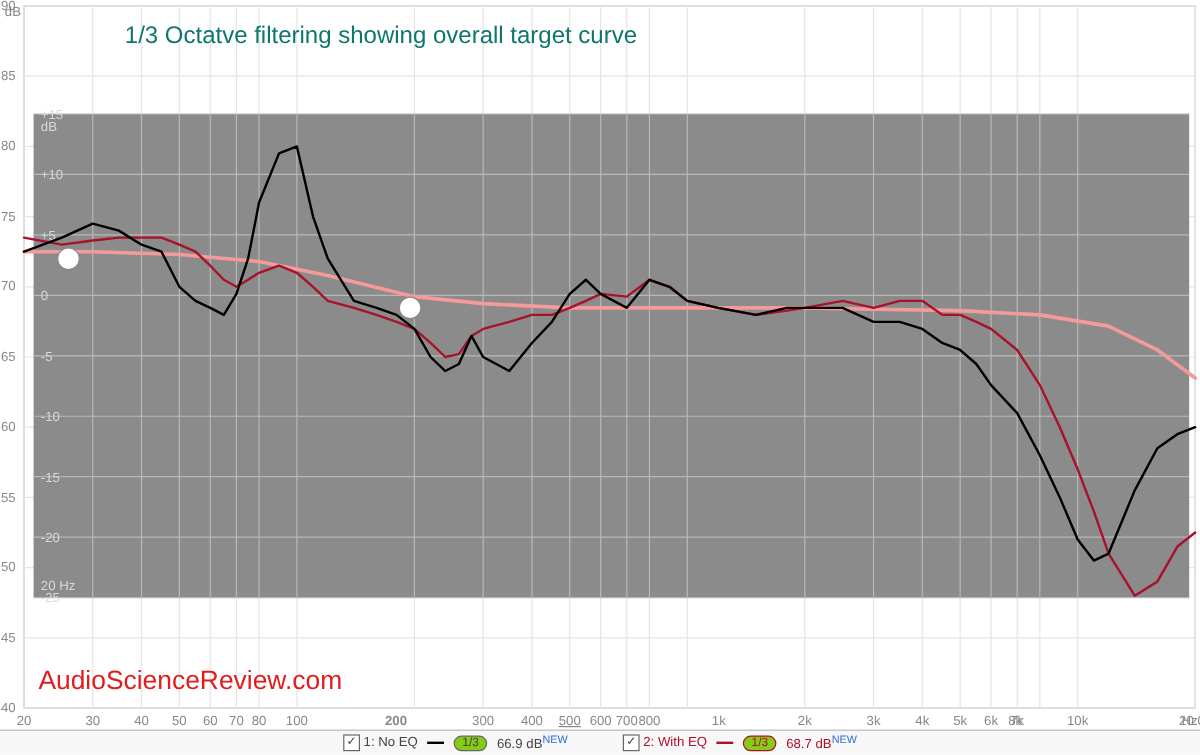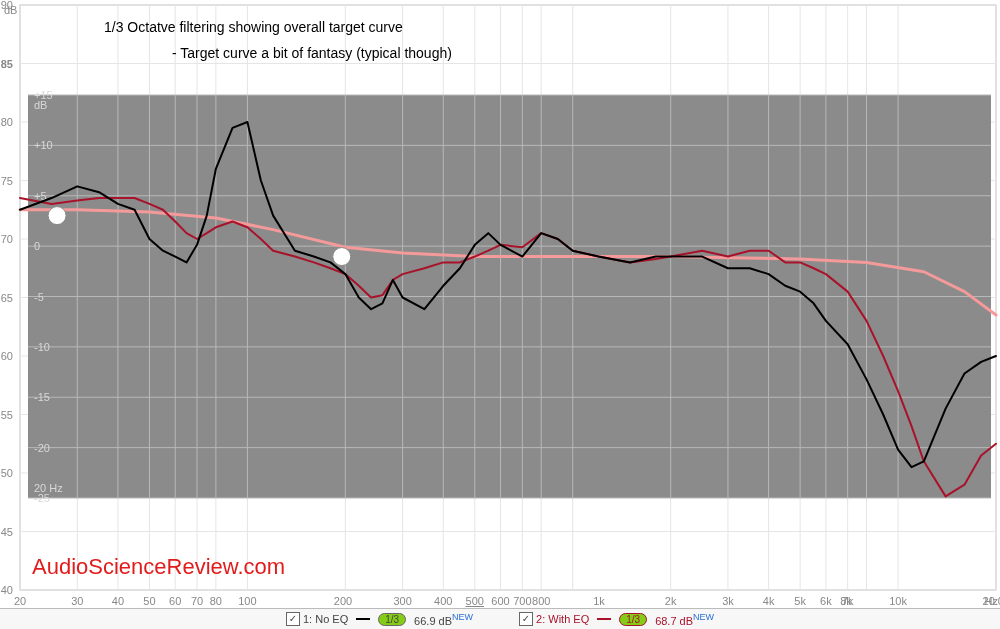--- a/index.html
+++ b/index.html
@@ -1,17 +1,17 @@
 <!DOCTYPE html>
 <html><head>
 <meta charset="utf-8">
 <style>
   html,body{margin:0;padding:0;background:#fff;font-family:Arial,Helvetica,sans-serif;}
   #wrap{position:relative;width:1000px;height:629px;overflow:hidden;}
-  .annot{position:absolute;color:#000000;font-size:14px;white-space:nowrap;z-index:10;}
+  .annot{position:absolute;color:#0f766e;font-size:20px;white-space:nowrap;z-index:10;}
   .water{position:absolute;left:32px;bottom:49px;color:#e21b1b;font-size:22px;z-index:10;}
   .axis-lbl{position:absolute;font-size:11px;color:#888;}
   .xtick{position:absolute;font-size:11px;color:#888;transform:translateX(-50%);bottom:22px;}
   .ytick{position:absolute;font-size:11px;color:#888;right:987px;transform:translateY(-50%);}
   #legend{position:absolute;left:0;right:0;bottom:0;height:20px;border-top:1px solid #bbb;background:#f7f7f7;font-size:11px;color:#444;display:flex;align-items:center;justify-content:center;gap:8px;z-index:5;}
   .chk{display:inline-flex;align-items:center;gap:3px;}
   .chk .box{width:12px;height:12px;border:1px solid #666;background:#fff;display:flex;align-items:center;justify-content:center;font-size:10px;line-height:1;}
   .pill{border:1px solid #666;border-radius:7px;padding:0 6px;font-size:10px;background:#84cc16;}
   .sw{display:inline-block;width:14px;height:2px;vertical-align:middle;}
   .new{color:#2a6fd6;font-size:9px;vertical-align:super;}
@@ -104,21 +104,20 @@
       <text x="34" y="109" fill="#d8d8d8" font-size="11">dB</text>
       <text x="34" y="492" fill="#d8d8d8" font-size="11">20 Hz</text>
       <path d="M20 209.75 L77.28835627944827 209.75 L149.46314948796953 212.09000000000003 L215.87018384536373 217.94000000000005 L273.15854012481196 229.64 L345.3333333333333 247.19 L402.62168961278167 253.04000000000002 L474.79648282130285 256.55 L541.2035171786971 256.55 L572.7315747439848 256.55 L670.6666666666666 256.55 L727.955022946115 257.71999999999997 L800.1298161546362 258.89000000000004 L866.5368505120305 262.4 L923.8252067914788 271.76 L964.4719424347123 291.65 L996 315.05 " fill="none" stroke="#f59a9a" stroke-width="3" stroke-linejoin="round" stroke-linecap="round"></path>
       <path d="M20 198.04999999999995 L51.528057565287696 203.89999999999998 L77.28835627944827 200.39000000000004 L99.06837850594111 198.04999999999995 L117.9350919226819 198.04999999999995 L134.5767125588966 198.04999999999995 L149.46314948796953 203.89999999999998 L162.9295697261121 209.75 L175.22344820213016 221.45 L186.53272010512708 233.15000000000003 L197.00347042862302 239 L206.75150576741785 233.15000000000003 L215.87018384536373 227.3 L232.51180448157842 221.45 L247.39824141065142 227.3 L260.8646616487939 239 L273.15854012481196 250.70000000000005 L294.93856235130494 256.55 L313.8052757680457 262.4 L330.4468964042603 268.25 L345.3333333333333 274.09999999999997 L358.79975357147583 285.8 L371.0936320474939 297.5 L382.4029039504908 295.16 L392.8736542739868 279.95 L402.62168961278167 274.09999999999997 L424.40171183927447 268.25 L443.26842525601523 262.4 L459.91004589222985 262.4 L474.79648282130285 256.55 L488.26290305944536 250.70000000000005 L500.5567815354634 244.85000000000002 L522.3368037619564 247.19 L541.2035171786971 233.15000000000003 L557.8451378149117 239 L572.7315747439848 250.70000000000005 L598.4918734581453 256.55 L630.0199310234331 262.4 L655.7802297375937 258.89000000000004 L670.6666666666666 256.55 L702.1947242319543 250.70000000000005 L727.955022946115 256.55 L749.7350451726078 250.70000000000005 L768.6017585893486 250.70000000000005 L785.2433792255632 262.4 L800.1298161546362 262.4 L813.5962363927788 268.25 L825.8901148687969 274.09999999999997 L847.6701370952896 291.65 L866.5368505120305 320.9 L883.1784711482451 356 L898.0649080773181 391.1 L911.5313283154608 426.2 L923.8252067914788 461.3 L945.6052290179716 496.4 L964.4719424347123 484.7 L981.1135630709272 455.45 L996 443.75 " fill="none" stroke="#a8122a" stroke-width="2" stroke-linejoin="round" stroke-linecap="round"></path>
       <path d="M20 209.75 L51.528057565287696 198.04999999999995 L77.28835627944827 186.35000000000002 L99.06837850594111 192.2 L117.9350919226819 203.89999999999998 L134.5767125588966 209.75 L149.46314948796953 239 L162.9295697261121 250.70000000000005 L175.22344820213016 256.55 L186.53272010512708 262.4 L197.00347042862302 244.85000000000002 L206.75150576741785 215.59999999999997 L215.87018384536373 168.8 L232.51180448157842 127.84999999999997 L247.39824141065142 122 L260.8646616487939 180.5 L273.15854012481196 215.59999999999997 L294.93856235130494 250.70000000000005 L313.8052757680457 256.55 L330.4468964042603 262.4 L345.3333333333333 274.09999999999997 L358.79975357147583 297.5 L371.0936320474939 309.2 L382.4029039504908 303.35 L392.8736542739868 279.95 L402.62168961278167 297.5 L424.40171183927447 309.2 L443.26842525601523 285.8 L459.91004589222985 268.25 L474.79648282130285 244.85000000000002 L488.26290305944536 233.15000000000003 L500.5567815354634 244.85000000000002 L522.3368037619564 256.55 L541.2035171786971 233.15000000000003 L557.8451378149117 239 L572.7315747439848 250.70000000000005 L598.4918734581453 256.55 L630.0199310234331 262.4 L655.7802297375937 256.55 L670.6666666666666 256.55 L702.1947242319543 256.55 L727.955022946115 268.25 L749.7350451726078 268.25 L768.6017585893486 274.09999999999997 L785.2433792255632 285.8 L800.1298161546362 291.65 L813.5962363927788 303.35 L825.8901148687969 320.9 L847.6701370952896 344.3 L866.5368505120305 379.4 L883.1784711482451 414.5 L898.0649080773181 449.6 L911.5313283154608 467.15 L923.8252067914788 461.3 L945.6052290179716 408.65 L964.4719424347123 373.55 L981.1135630709272 361.85 L996 356 " fill="none" stroke="#000000" stroke-width="2" stroke-linejoin="round" stroke-linecap="round"></path>
       <circle cx="57.069570617157545" cy="215.59999999999997" r="9" fill="#ffffff" stroke="#888" stroke-width="1"></circle>
       <circle cx="341.7561683072572" cy="256.55" r="9" fill="#ffffff" stroke="#888" stroke-width="1"></circle>
     </svg>
 
 <div class="annot" style="left:104px;top:19px;">1/3 Octatve filtering showing overall target curve</div>
-<div class="annot" style="left:172px;top:45px;">- Target curve a bit of fantasy (typical though)</div>
 <div class="water">AudioScienceReview.com</div>
 
 <div class="axis-lbl" style="left:4px;top:4px;">dB</div>
 <div class="axis-lbl" style="right:2px;bottom:22px;">Hz</div>
 
 <div id="legend">
   <span class="chk">
     <span class="box">✓</span>
     <span>1: No EQ</span>
   </span>
@@ -137,31 +136,31 @@
 
 <div class="ytick" style="top: 590px;">40</div>
     <div class="ytick" style="top: 531.5px;">45</div>
     <div class="ytick" style="top: 473px;">50</div>
     <div class="ytick" style="top: 414.5px;">55</div>
     <div class="ytick" style="top: 356px;">60</div>
     <div class="ytick" style="top: 297.5px; padding-left: 37px;">65</div>
     <div class="ytick" style="top: 239px;">70</div>
     <div class="ytick" style="top: 180.5px;">75</div>
     <div class="ytick" style="top: 122px;">80</div>
-    <div class="ytick" style="top: 63.5px; font-weight: bold;">85</div>
+    <div class="ytick" style="top: 63.5px;">85</div>
     <div class="ytick" style="top: 5px; text-align: center;">90</div>
     <div class="xtick" style="left: 20px;">20</div>
     <div class="xtick" style="left: 77.2884px; margin-top: 37px;">30</div>
     <div class="xtick" style="left: 117.935px;">40</div>
     <div class="xtick" style="left: 149.463px;">50</div>
     <div class="xtick" style="left: 175.223px;">60</div>
     <div class="xtick" style="left: 197.003px;">70</div>
     <div class="xtick" style="left: 215.87px;">80</div>
     <div class="xtick" style="left: 247.398px;">100</div>
-    <div class="xtick" style="left: 343px;">200</div>
+    <div class="xtick" style="left: 330px; font-weight: bold;">200</div>
     <div class="xtick" style="left: 402.622px;">300</div>
     <div class="xtick" style="left: 443.268px;">400</div>
     <div class="xtick" style="left: 474.796px; text-decoration: underline;">500</div>
     <div class="xtick" style="left: 500.557px;">600</div>
     <div class="xtick" style="left: 522.337px;">700</div>
     <div class="xtick" style="left: 541.204px;">800</div>
     <div class="xtick" style="left: 599px;">1k</div>
     <div class="xtick" style="left: 670.667px;">2k</div>
     <div class="xtick" style="left: 727.955px;">3k</div>
     <div class="xtick" style="left: 768.602px;">4k</div>

